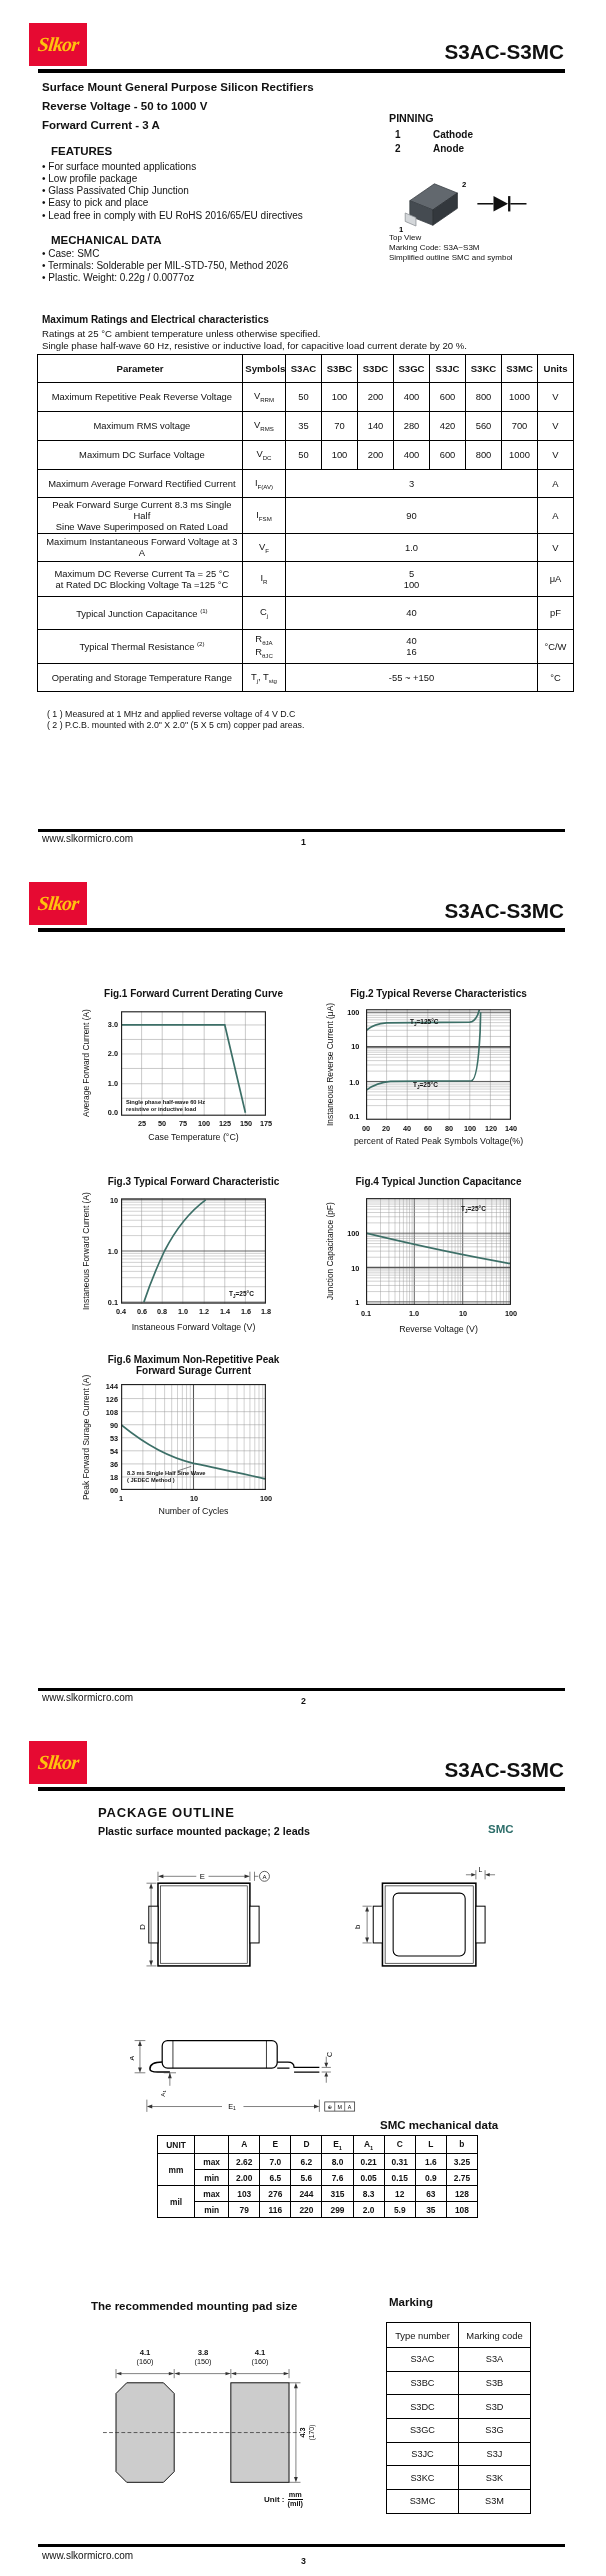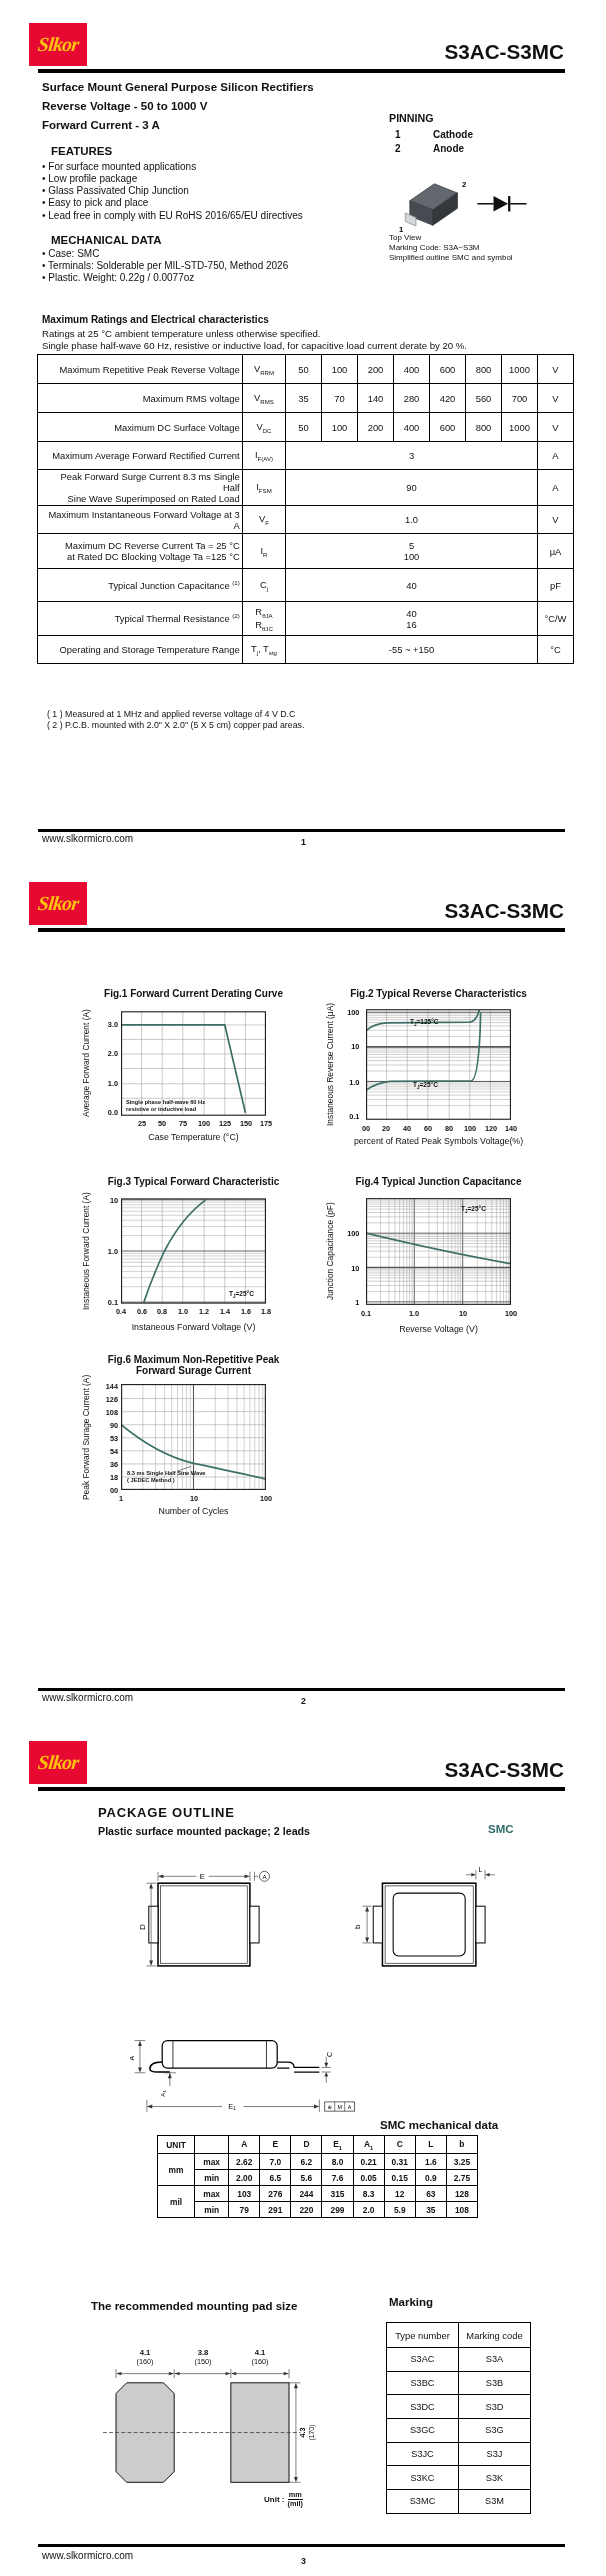--- a/index.html
+++ b/index.html
@@ -16,21 +16,21 @@
   .li{position:absolute;left:42px;font-size:10px}
   .pinh{position:absolute;left:389px;font-weight:bold;font-size:10.7px}
   .pinn{position:absolute;left:395px;font-weight:bold;font-size:10px}
   .pinv{position:absolute;left:433px;font-weight:bold;font-size:10px}
   .cap{position:absolute;left:389px;font-size:8px}
   .rath{position:absolute;left:42px;font-weight:bold;font-size:10px}
   .ratn{position:absolute;left:42px;font-size:9.6px}
   table{border-collapse:collapse;table-layout:fixed}
   .rt{position:absolute;left:37px;top:354px;width:536px;border:1.5px solid #000}
   .rt td{border:0.8px solid #000;font-size:9.4px;text-align:center;vertical-align:middle;padding:0.8px 2.3px}
-  .rt td.pl{text-align:right;padding-left:6.1px}
+  .rt td.pl{text-align:center;padding-left:6.1px}
   .rt tr.hd td{font-weight:bold;font-size:9.6px}
   .rt sub{font-size:6.1px}
   .pre{white-space:pre-line}
   .fn{position:absolute;left:47px;font-size:8.8px}
   .frule{position:absolute;left:38px;width:527px;height:3.1px;background:#000}
   .furl{position:absolute;left:42px;font-size:10px}
   .fpg{position:absolute;left:0;width:607px;text-align:center;font-size:8.8px;font-weight:bold}
   
   .ftitle{position:absolute;width:191px;text-align:center;font-weight:bold;font-size:10px}
   .xlab{position:absolute;width:191px;text-align:center;font-size:8.8px}
@@ -121,20 +121,32 @@
         <col style="width:36px">
         <col style="width:36px">
         <col style="width:36px">
         <col style="width:36px">
         <col style="width:36px">
         <col style="width:36px">
         <col style="width:36px">
         <col style="width:36px">
       </colgroup>
     <tbody>
+        <tr class="hd" style="height:27.6px">
+      <td>Parameter</td>
+      <td>Symbols</td>
+      <td>S3AC</td>
+      <td>S3BC</td>
+      <td>S3DC</td>
+      <td>S3GC</td>
+      <td>S3JC</td>
+      <td>S3KC</td>
+      <td>S3MC</td>
+      <td>Units</td>
+    </tr>
     <tr style="height:29px">
       <td class="pl">Maximum Repetitive Peak Reverse Voltage</td>
       <td><span>V</span><sub>RRM</sub></td>
       <td>50</td>
       <td>100</td>
       <td>200</td>
       <td>400</td>
       <td>600</td>
       <td>800</td>
       <td>1000</td>
@@ -511,21 +523,21 @@
           <td>244</td>
           <td>315</td>
           <td>8.3</td>
           <td>12</td>
           <td>63</td>
           <td>128</td>
     </tr>
     <tr style="height:16px">
       <td>min</td>
       <td>79</td>
-          <td>291</td>
+          <td>116</td>
           <td>220</td>
           <td>299</td>
           <td>2.0</td>
           <td>5.9</td>
           <td>35</td>
           <td>108</td>
     </tr>
   </tbody>
     </table>
 

